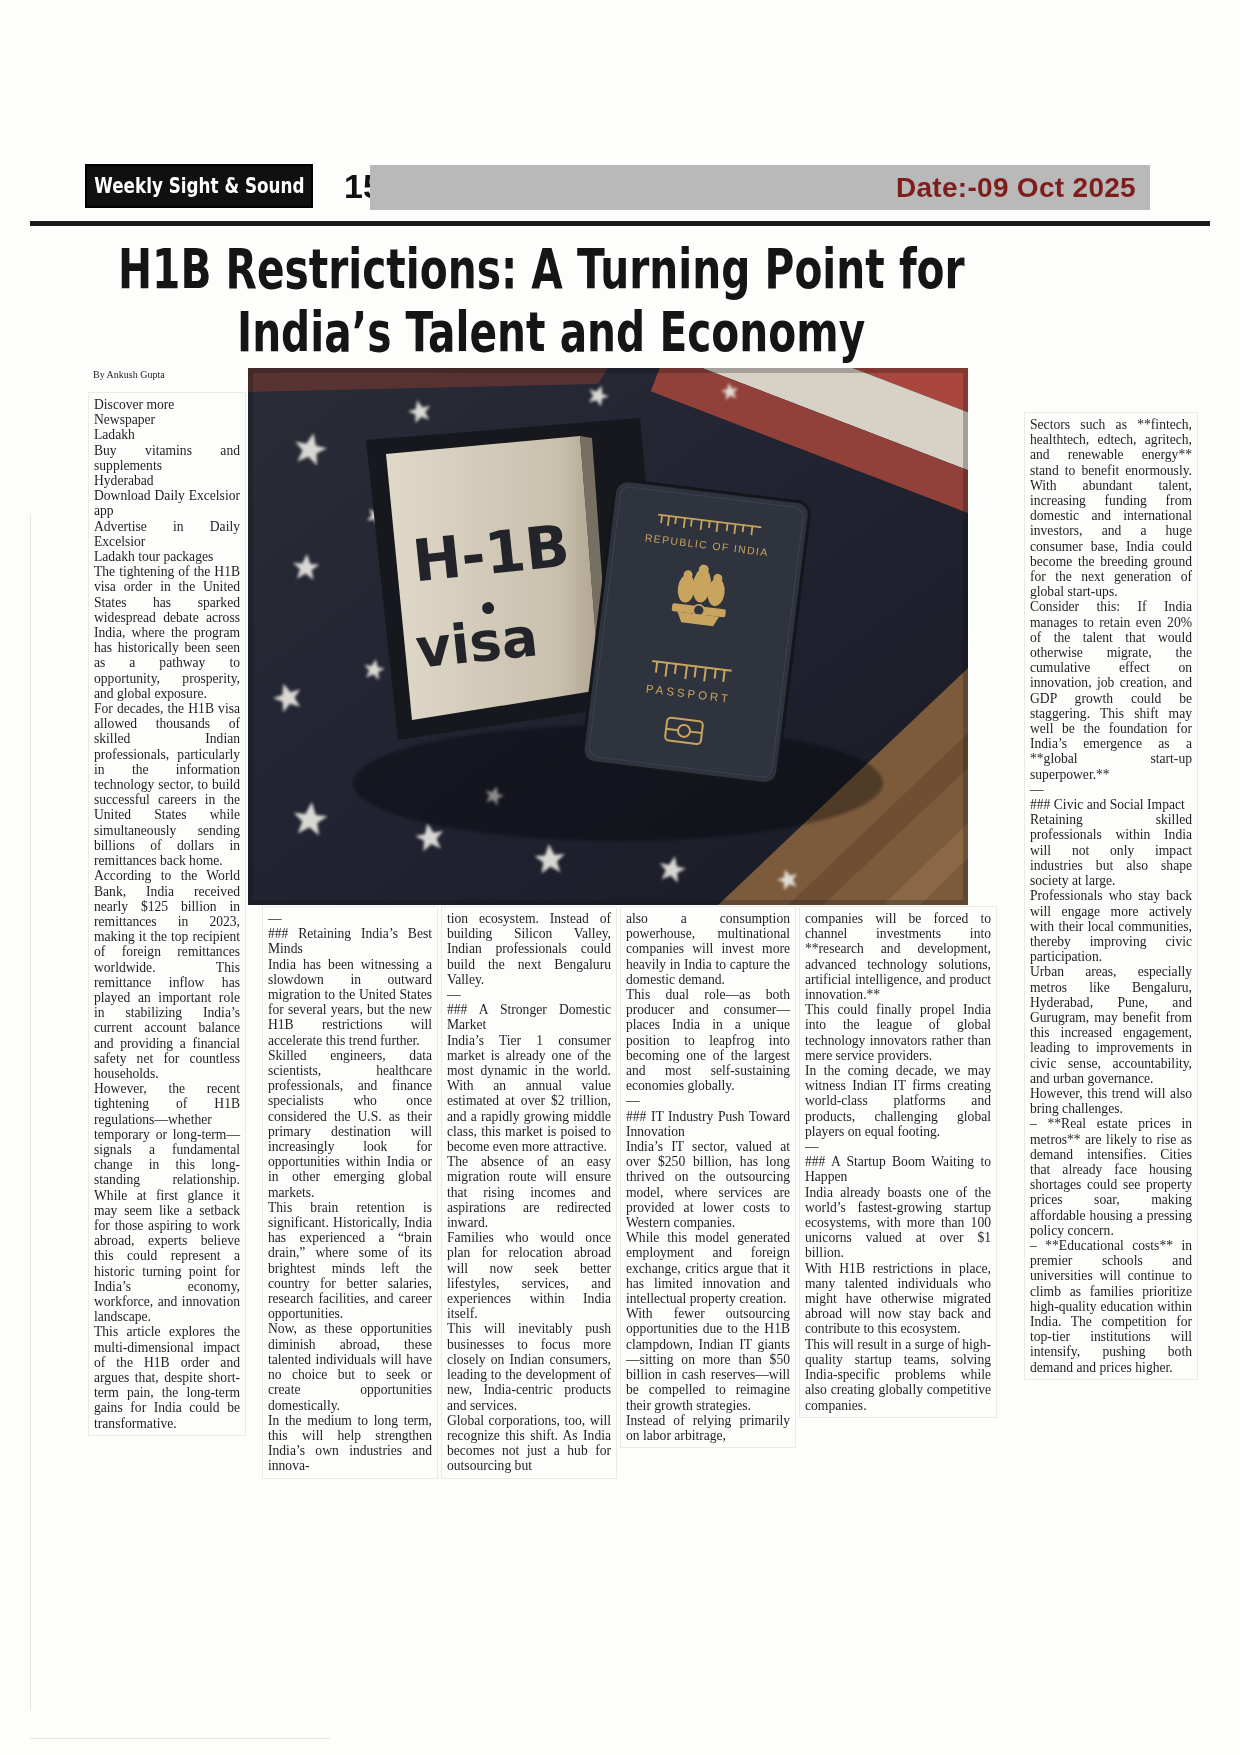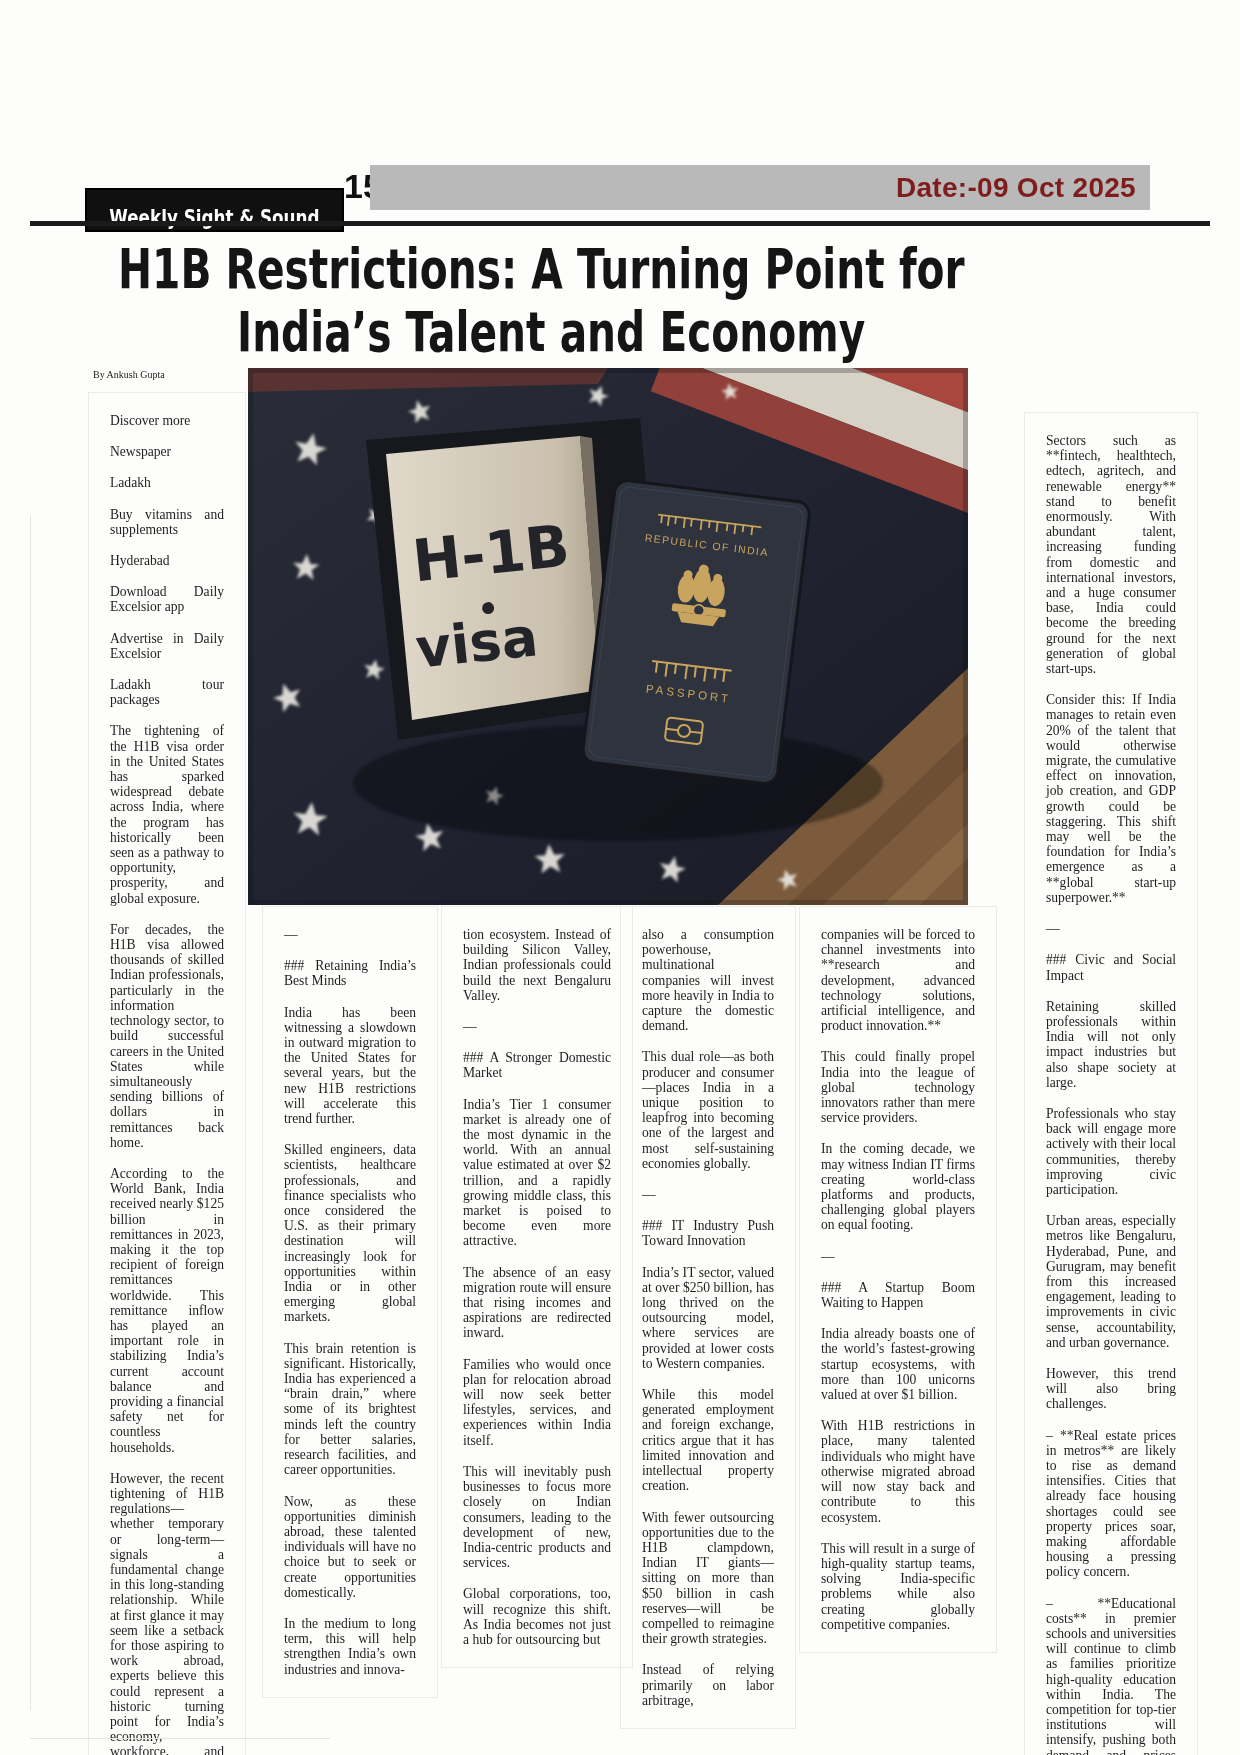--- a/index.html
+++ b/index.html
@@ -4,23 +4,23 @@
 <style>
   html,body{margin:0;padding:0;}
   body{
     width:1240px;height:1755px;position:relative;background:#ffffff;
     font-family:"Liberation Serif",serif;color:#1d1d1d;overflow:hidden;
   }
   .page{position:absolute;inset:0;background:#fdfdfc;}
 
   
   .masthead{
-    position:absolute;left:85px;top:164px;width:259px;height:44px;
-    background:#101010;display:flex;align-items:flex-end;justify-content:center;
-    border:2px solid #000;box-sizing:border-box;margin-top:24px;
+    position:absolute;left:85px;top:164px;width:228px;height:44px;
+    background:#101010;display:flex;align-items:center;justify-content:center;
+    border:2px solid #000;box-sizing:border-box;
   }
   .masthead span{
     font-family:"DejaVu Sans",sans-serif;font-weight:bold;font-size:21px;color:#fff;
     transform:scaleX(.8);white-space:nowrap;
   }
   .pagenum{
     position:absolute;left:344px;top:167px;
     font-family:"Liberation Sans",sans-serif;font-weight:bold;font-size:34px;color:#111;
   }
   .datebar{
@@ -44,24 +44,24 @@
   .hl2{left:237px;top:300px;}
 
   .byline{position:absolute;left:93px;top:369px;font-size:10px;color:#222;}
 
   
   .col{
     position:absolute;box-sizing:border-box;border:1px solid #eceae5;
     padding:4px 5px;font-size:13.6px;line-height:15.2px;text-align:justify;
     color:#1e1e1e;-webkit-hyphens:auto;hyphens:auto;
   }
-  .col p{margin:16px;}
+  .col p{margin:0;}
   .left-col {left:88px; top:392px;width:158px;}
   .c2       {left:262px;top:906px;width:176px;}
-  .c3       {left:441px;top:906px;width:192px;}
+  .c3       {left:441px;top:906px;width:176px;}
   .c4       {left:620px;top:906px;width:176px;}
   .c5       {left:799px;top:906px;width:198px;}
   .right-col{left:1024px;top:412px;width:174px;}
 
   
   .photo{
     position:absolute;left:248px;top:368px;width:720px;height:537px;
     background:#23252e;margin:0;
   }
   .photo svg{display:block;width:100%;height:100%;}

